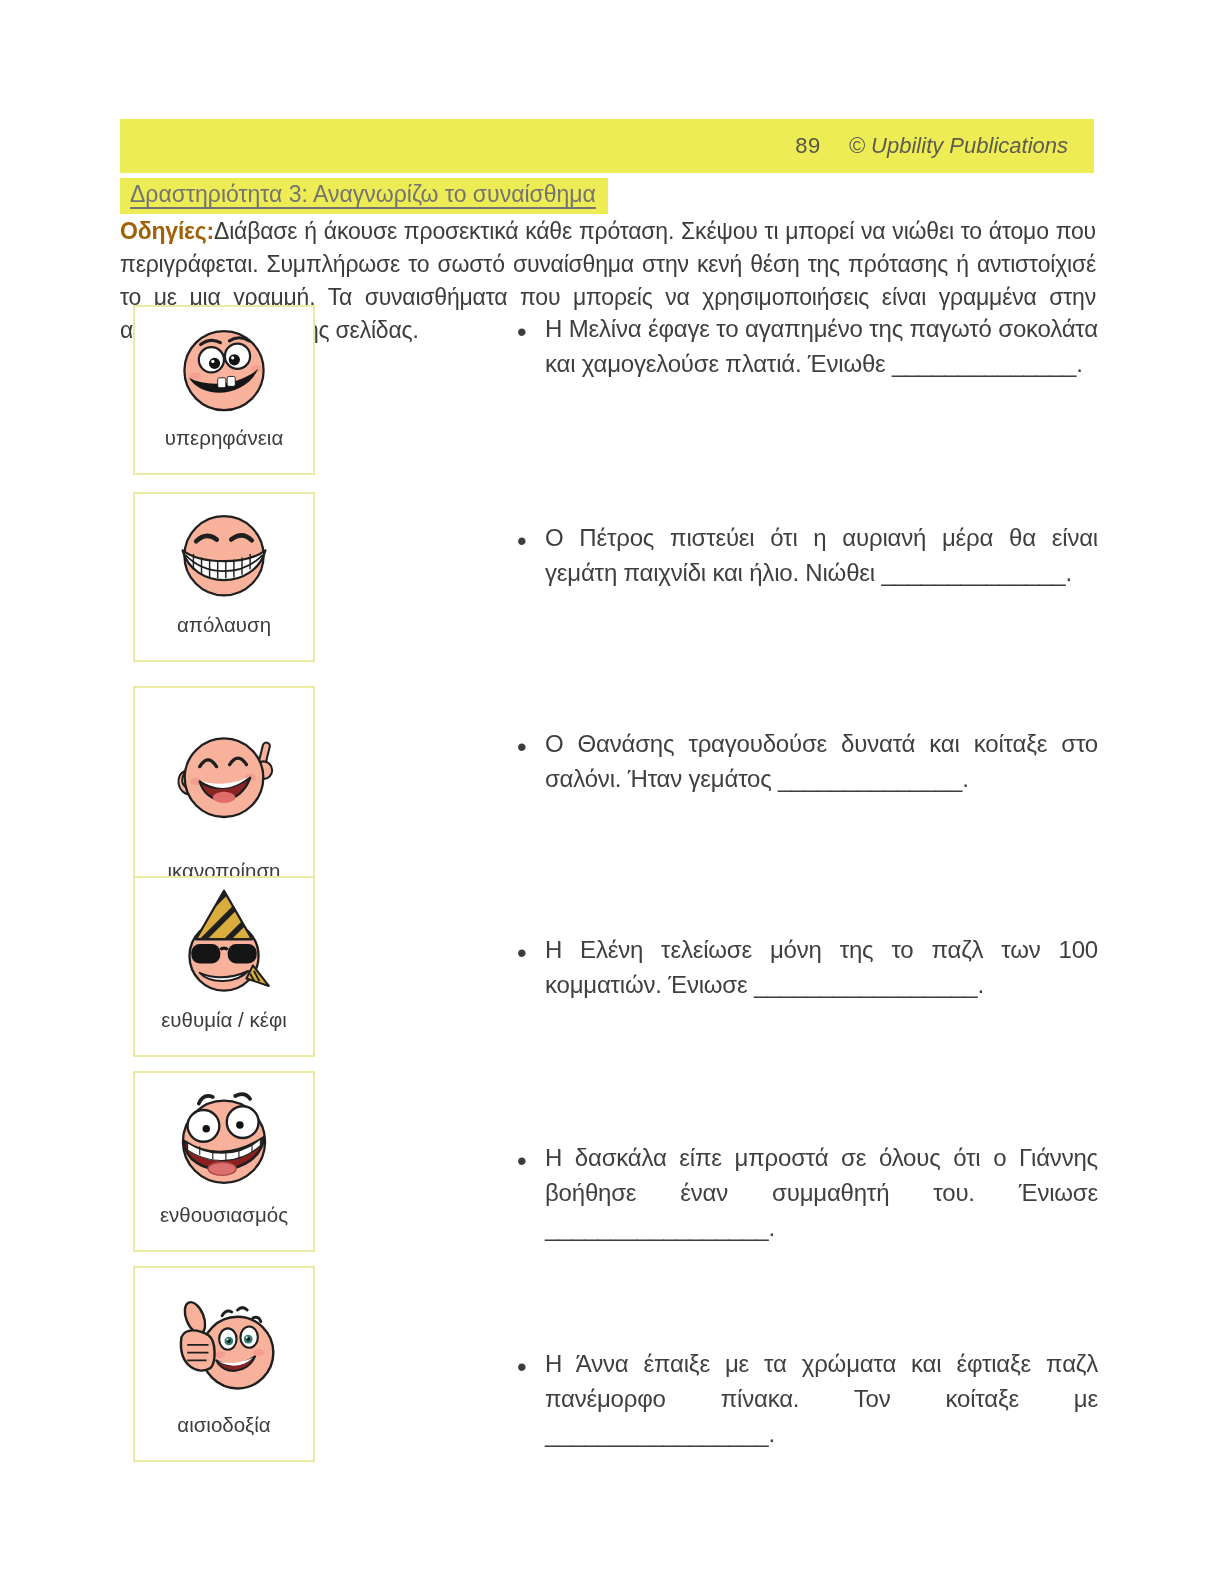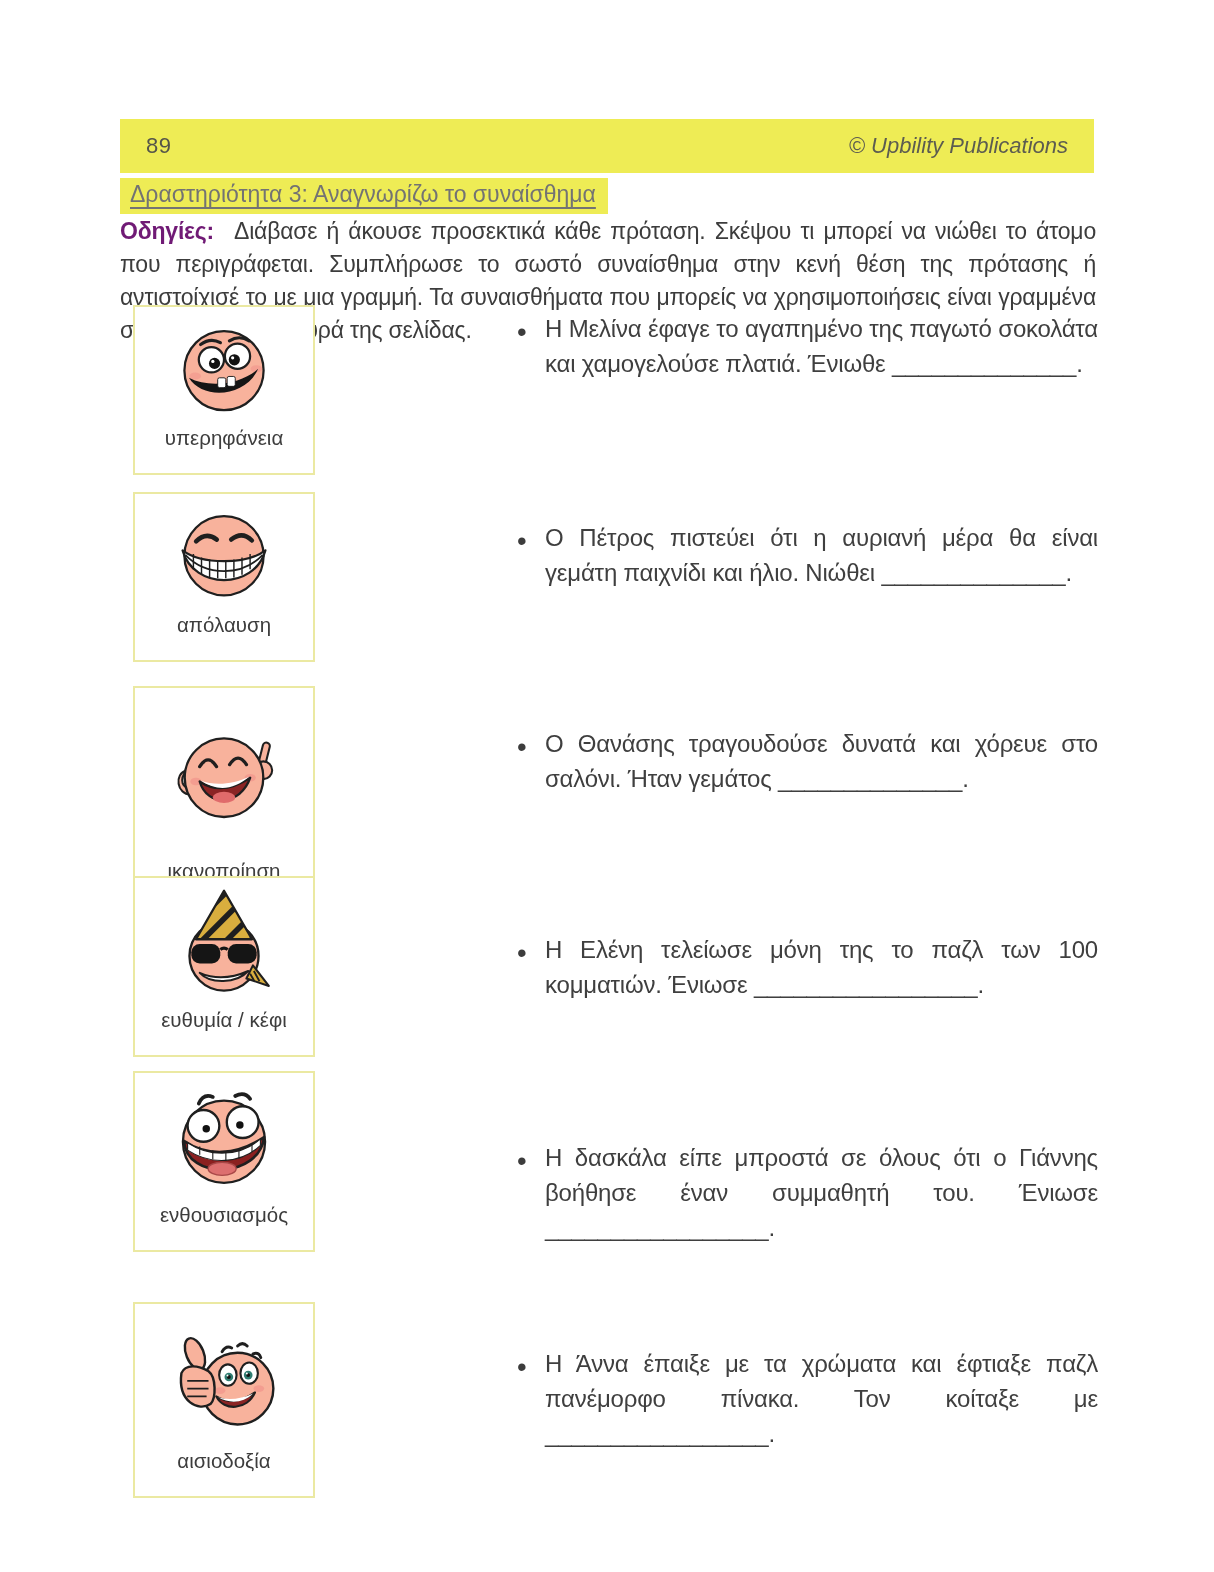--- a/index.html
+++ b/index.html
@@ -7,21 +7,21 @@
   body { font-family:"Liberation Sans", sans-serif; color:#3c3c3c; }
   .page {
     position:relative; width:1214px; height:1572px; margin:0 auto;
     background:#ffffff; overflow:hidden;
   }
 
   
   .header-bar {
     position:absolute; left:120px; top:119px; width:974px; height:54px;
     background:#eeec55; display:flex; align-items:center;
-    justify-content:space-between; padding:0 26px;
+    justify-content:flex-end; padding:0 26px;gap:28px;
   }
   .page-num { font-size:22px; color:#55554a; letter-spacing:.5px; }
   .publisher { font-size:22px; font-style:italic; font-weight:500; color:#5c5c50; }
 
   
   .title-highlight {
     position:absolute; left:120px; top:178px;
     background:#eeec55; padding:3px 12px 6px 10px;
     font-size:23px; color:#737373;
   }
@@ -30,21 +30,21 @@
     text-decoration-thickness:1.5px;
     text-underline-offset:5px;
   }
 
   
   .instructions {
     position:absolute; left:120px; top:215px; width:976px;
     font-size:23px; line-height:1.44; text-align:justify; color:#3c3c3c;
     letter-spacing:-0.2px;
   }
-  .instructions strong { color:#701a75; margin-right:20px; }
+  .instructions strong { color:#a16207; margin-right:0; }
 
   
   .card {
     position:absolute; left:133px; width:182px;
     background:#fff; border:2px solid #ebe9a2;
     display:flex; flex-direction:column; align-items:center;
   }
   .face-wrap { flex:1 1 auto; display:flex; align-items:center; justify-content:center; width:100%; }
   .card-label {
     flex:0 0 auto; padding-bottom:23px;
@@ -177,21 +177,21 @@
         <circle cx="77" cy="46" r="4" fill="#111"></circle>
         <path d="M17 63 C20 106 98 103 103 59 C73 79 42 80 17 63 Z" fill="#8b2020" stroke="#1f1f1f" stroke-width="2.8" stroke-linejoin="round"></path>
         <path d="M21 65 C45 81 78 80 99 61 L99 68 C78 88 45 89 21 73 Z" fill="#fff" stroke="#1f1f1f" stroke-width="1.2"></path>
         <path d="M34 69 V78 M48 73 V83 M62 74 V84 M76 72 V82 M90 66 V75" stroke="#1f1f1f" stroke-width="1.2"></path>
         <ellipse cx="58" cy="93" rx="15" ry="7" fill="#dd6f6f" stroke="#a84848" stroke-width="1.5"></ellipse>
       </svg>
     </div>
     <div class="card-label">ενθουσιασμός</div>
   </div>
 
-  <div class="card" style="top:1266px;height:196px;margin-top:36px;">
+  <div class="card" style="top:1266px;height:196px;">
     <div class="face-wrap">
       <svg width="120" height="120" viewBox="0 0 124 124">
         <circle cx="76" cy="74" r="37" fill="#f8b29c" stroke="#1f1f1f" stroke-width="2.5"></circle>
         <path d="M60 36 q4 -7 10 -4" fill="none" stroke="#1f1f1f" stroke-width="3" stroke-linecap="round"></path>
         <path d="M76 30 q5 -5 10 0" fill="none" stroke="#1f1f1f" stroke-width="3" stroke-linecap="round"></path>
         <path d="M92 38 q6 -2 8 4" fill="none" stroke="#1f1f1f" stroke-width="3" stroke-linecap="round"></path>
         <ellipse cx="66" cy="60" rx="9" ry="11" fill="#fff" stroke="#1f1f1f" stroke-width="2.2"></ellipse>
         <ellipse cx="88" cy="58" rx="9" ry="11" fill="#fff" stroke="#1f1f1f" stroke-width="2.2"></ellipse>
         <circle cx="67" cy="62" r="4.5" fill="#2f7d72"></circle>
         <circle cx="87" cy="60" r="4.5" fill="#2f7d72"></circle>
@@ -216,21 +216,21 @@
     <p>Η Μελίνα έφαγε το αγαπημένο της παγωτό σοκολάτα και χαμογελούσε πλατιά. Ένιωθε ______________.</p>
   </div>
 
   <div class="sentence" style="top:521px;">
     <span class="bullet">•</span>
     <p>Ο Πέτρος πιστεύει ότι η αυριανή μέρα θα είναι γεμάτη παιχνίδι και ήλιο. Νιώθει ______________.</p>
   </div>
 
   <div class="sentence" style="top:727px;">
     <span class="bullet">•</span>
-    <p>Ο Θανάσης τραγουδούσε δυνατά και χόρευε στο σαλόνι. Ήταν γεμάτος ______________.</p>
+    <p>Ο Θανάσης τραγουδούσε δυνατά και κοίταξε στο σαλόνι. Ήταν γεμάτος ______________.</p>
   </div>
 
   <div class="sentence" style="top:933px;">
     <span class="bullet">•</span>
     <p>Η Ελένη τελείωσε μόνη της το παζλ των 100 κομματιών. Ένιωσε _________________.</p>
   </div>
 
   <div class="sentence" style="top:1141px;">
     <span class="bullet">•</span>
     <p>Η δασκάλα είπε μπροστά σε όλους ότι ο Γιάννης βοήθησε έναν συμμαθητή του. Ένιωσε _________________.</p>

